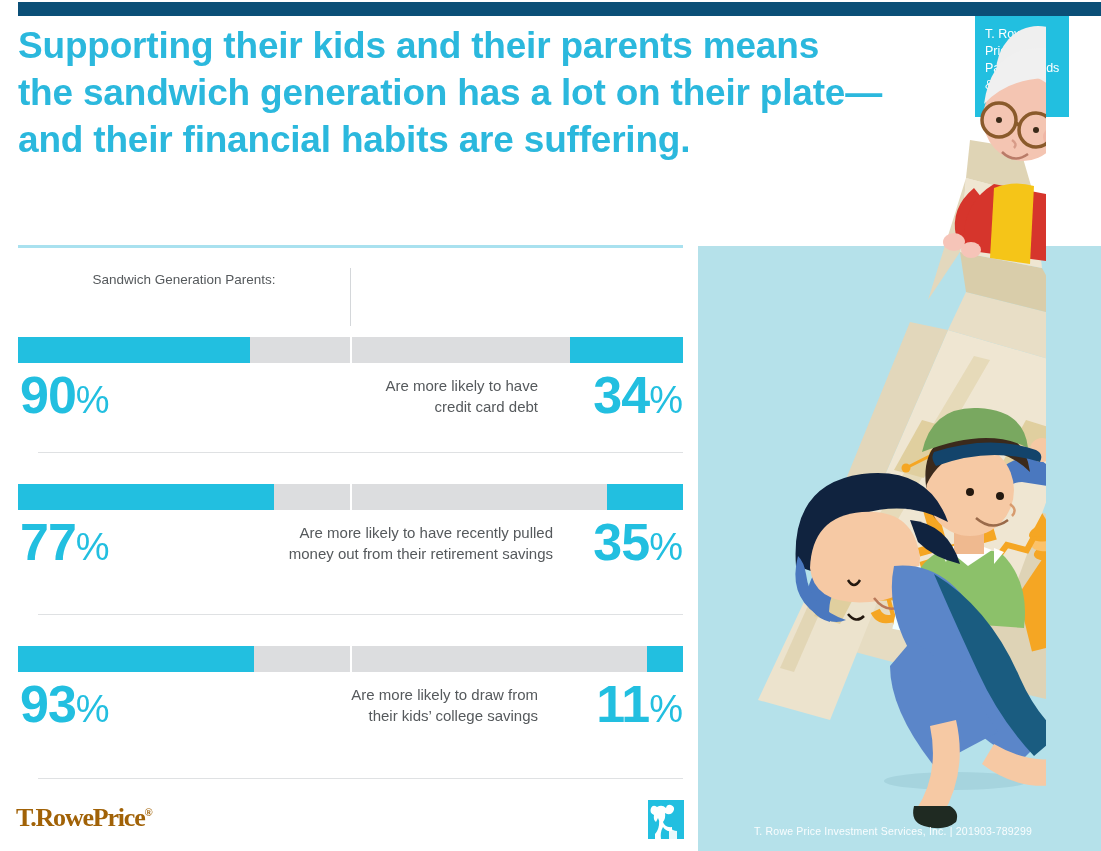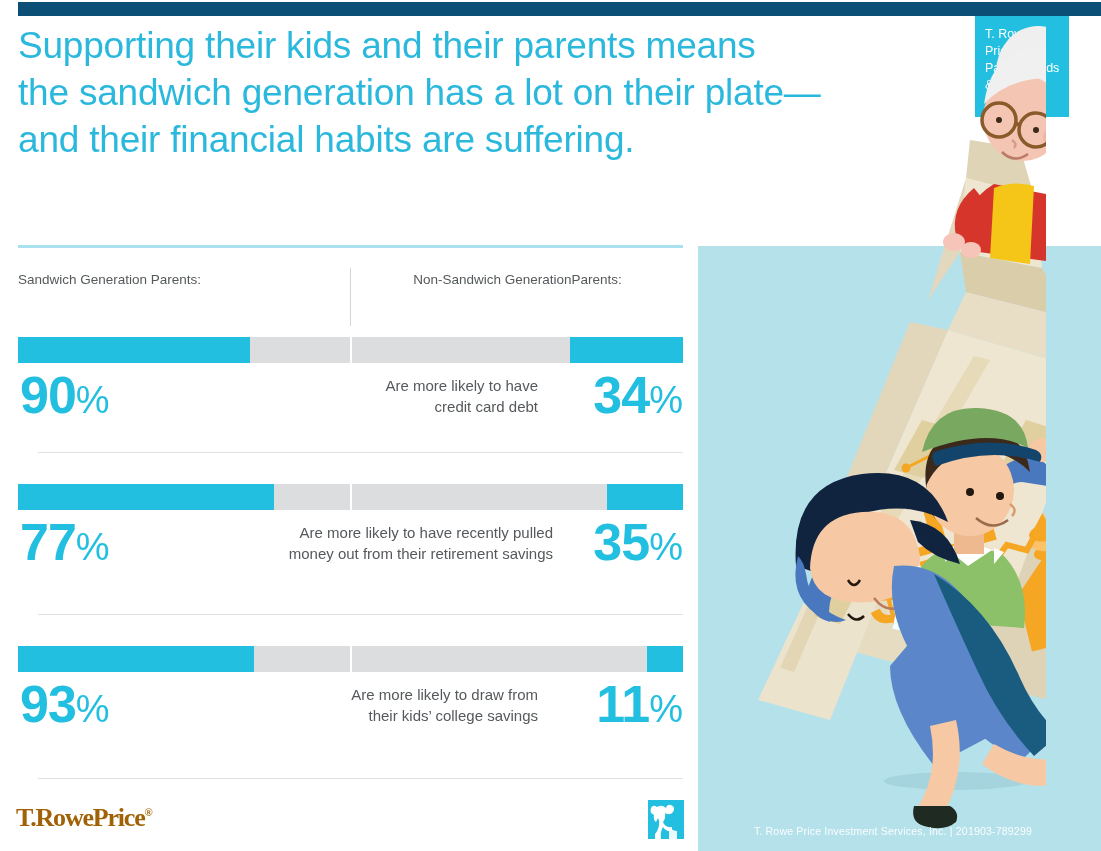--- a/index.html
+++ b/index.html
@@ -13,21 +13,21 @@
 
   
   .topbar{position:absolute;left:18px;top:2px;width:1083px;height:14px;background:#0b4f77;}
 
   
   .headline{
     position:absolute;left:18px;top:22px;width:900px;
     color:#2bb8dd;font-size:37px;line-height:47px;font-weight:400;
     letter-spacing:-0.2px;
   }
-  .headline .ln{display:block;white-space:pre;}
+  .headline .ln{display:block;white-space:pre;font-weight:bold;}
 
   
   .badge{
     position:absolute;left:975px;top:16px;width:94px;height:101px;
     background:#22bfe0;color:#ffffff;
     font-size:12.5px;line-height:17px;padding:10px 9px 0 10px;box-sizing:border-box;
   }
   .badge .yr{font-weight:bold;display:block;margin-top:1px;}
 
   
@@ -35,21 +35,21 @@
   .illus-full{position:absolute;left:698px;top:0px;width:348px;height:851px;overflow:hidden;pointer-events:none;}
   .legal{
     position:absolute;left:0;right:14px;bottom:14px;text-align:right;
     color:#ffffff;font-size:10.5px;opacity:.92;letter-spacing:.2px;
   }
 
   
   .rule-top{position:absolute;left:18px;top:245px;width:665px;height:3px;background:#a9e1ef;}
   .colheads{position:absolute;left:18px;top:268px;width:665px;height:58px;}
   .colhead{position:absolute;top:4px;font-size:13.5px;color:#55595c;}
-  .ch-left{left:0;width:332px;text-align:left;}
+  .ch-left{left:0;width:332px;text-align:center;}
   .ch-right{left:334px;width:331px;text-align:center;}
   .vdiv{position:absolute;left:332px;top:0px;width:1px;height:58px;background:#d4d7da;}
 
   .row{position:absolute;left:18px;width:665px;height:110px;}
   .row1{top:337px;}
   .row2{top:484px;}
   .row3{top:646px;}
 
   .track{position:absolute;top:0;height:26px;background:#dcdddf;}
   .track-l{left:0;width:332px;}
@@ -290,21 +290,20 @@
       </g>
     </svg>
     <div class="legal">T. Rowe Price Investment Services, Inc.  |  201903-789299</div>
   </div>
 
   <div class="rule-top"></div>
 
   <div class="colheads">
     <div class="colhead ch-left">Sandwich Generation Parents:</div>
     <div class="vdiv"></div>
-    <div class="colhead ch-right">Non-Sandwich GenerationParents:</div>
   </div>
 
   <div class="row row1">
     <div class="track track-l">
       <div class="fill fill-l" style="width: 70%;"></div>
     </div>
     <div class="track track-r">
       <div class="fill fill-r" style="width: 34%;"></div>
     </div>
     <div class="pct pct-l"><span>90</span><span class="sym">%</span></div>

